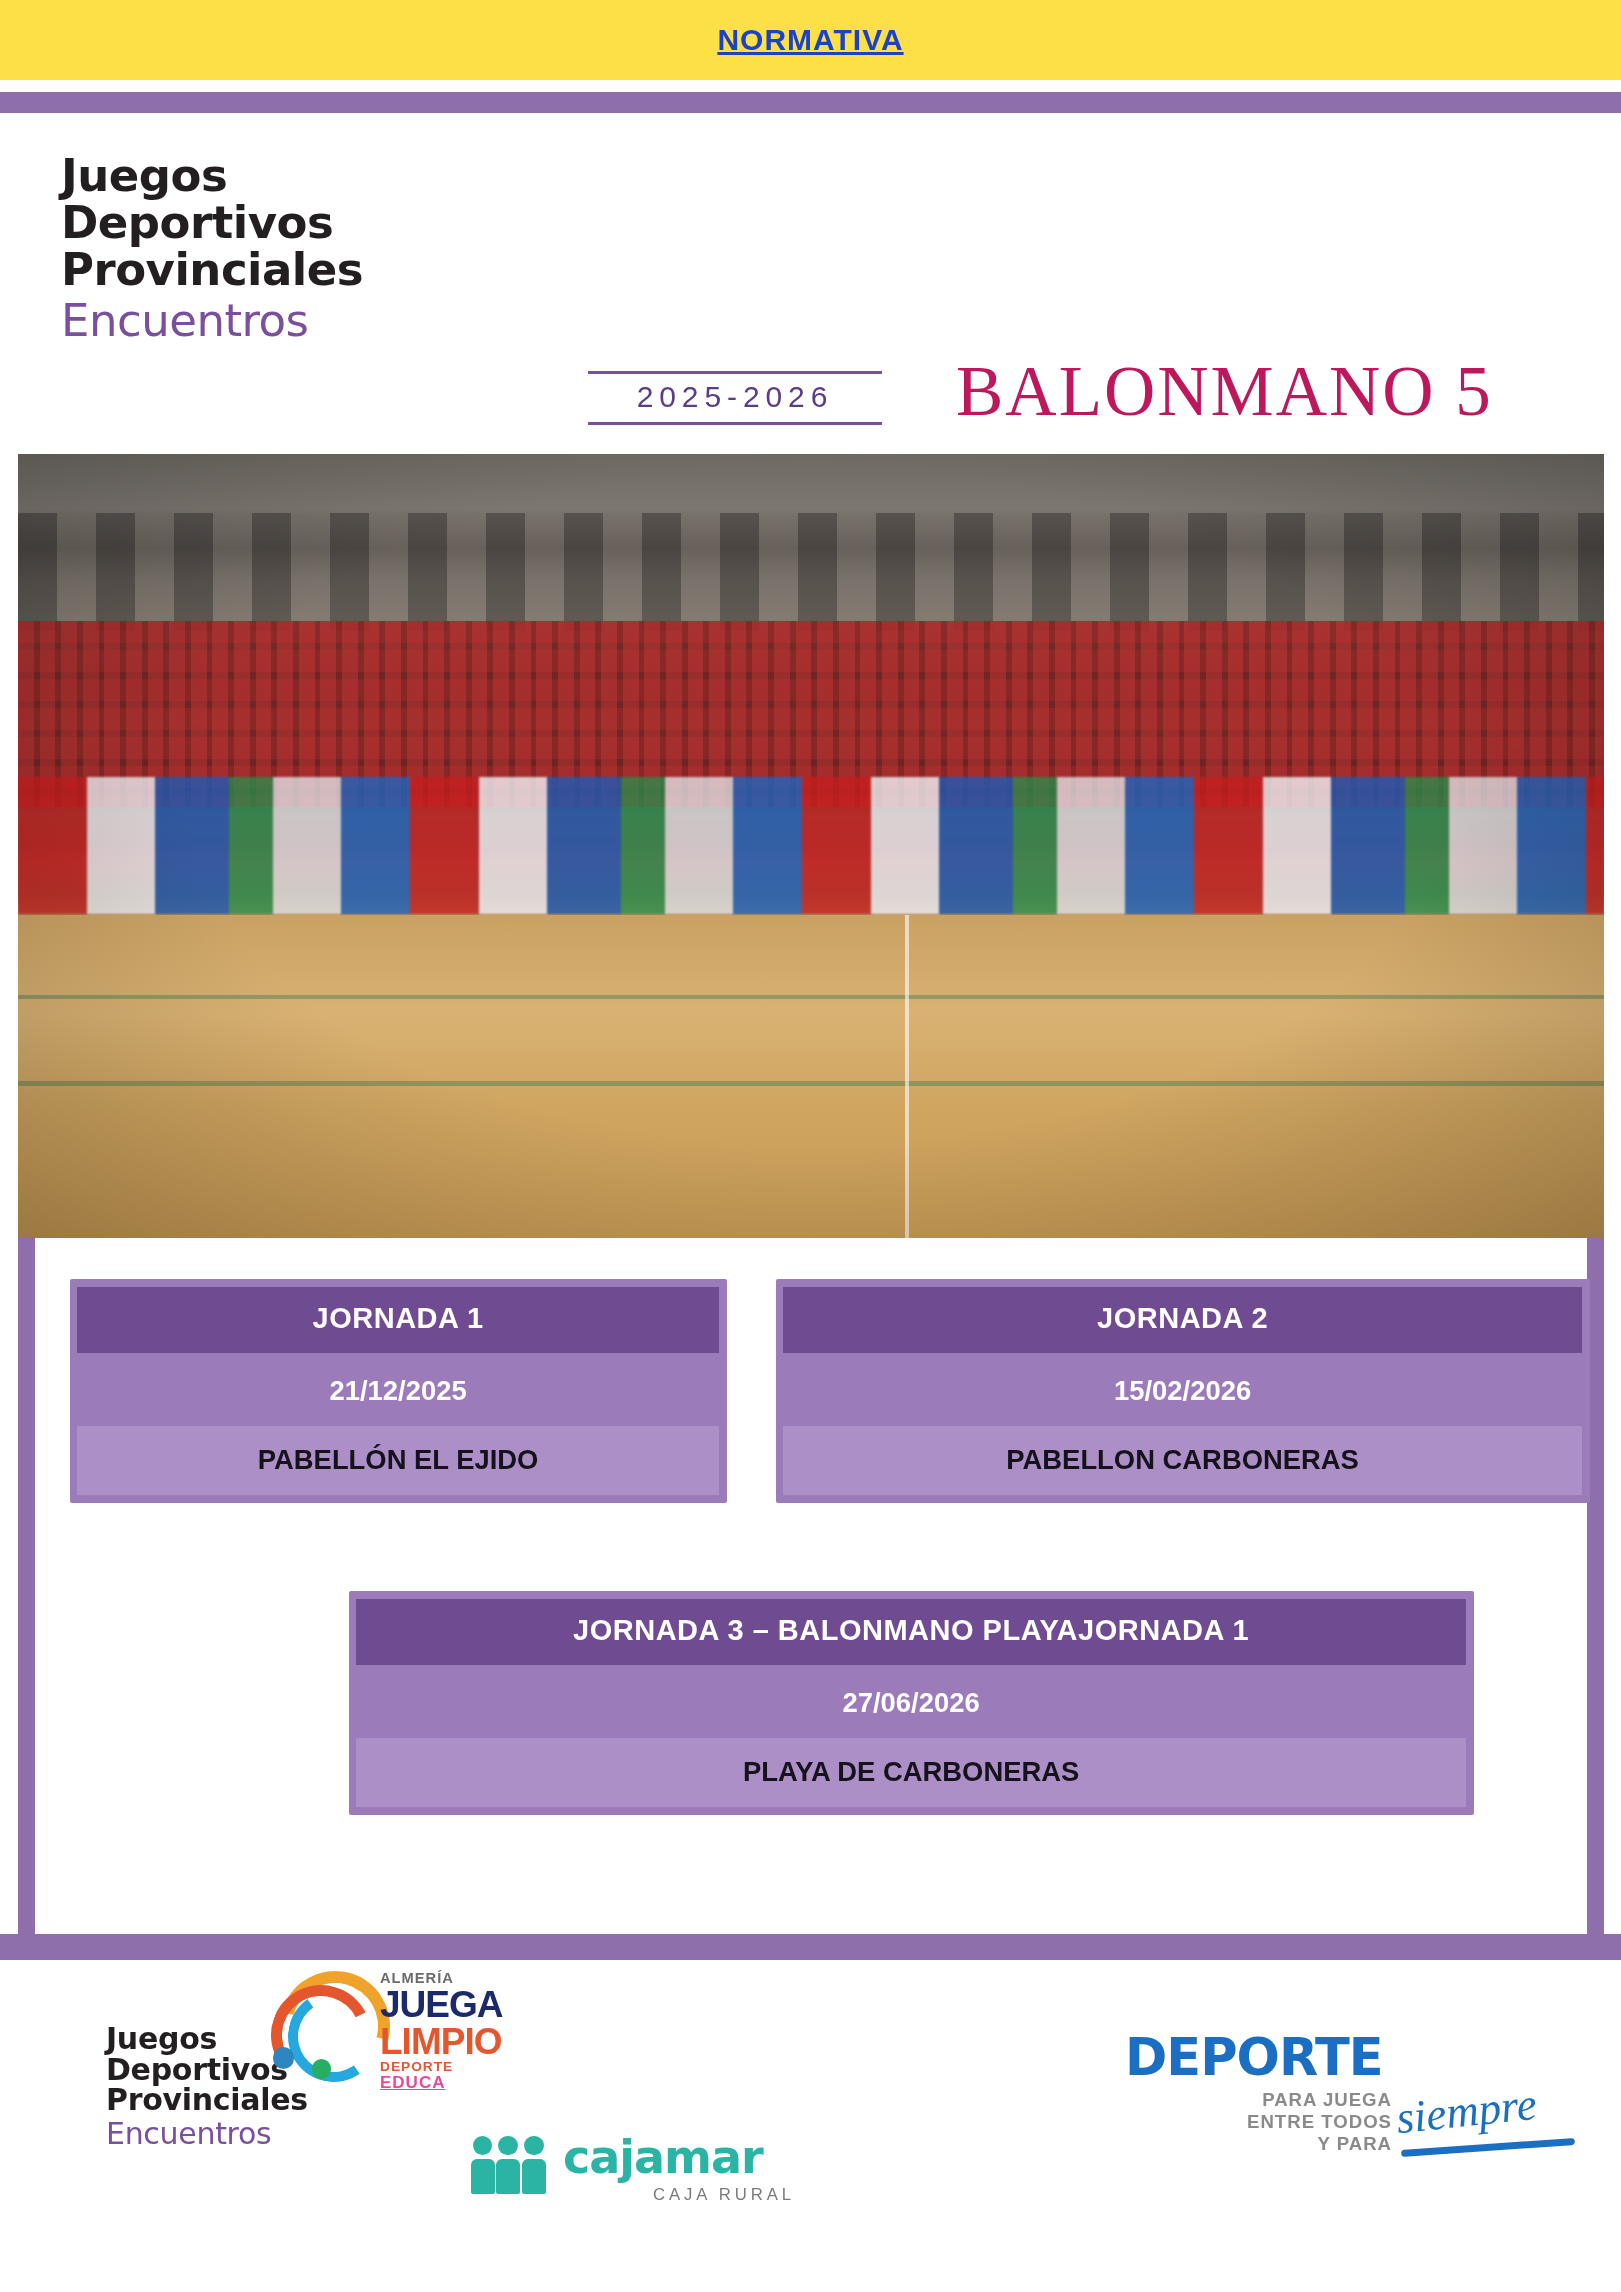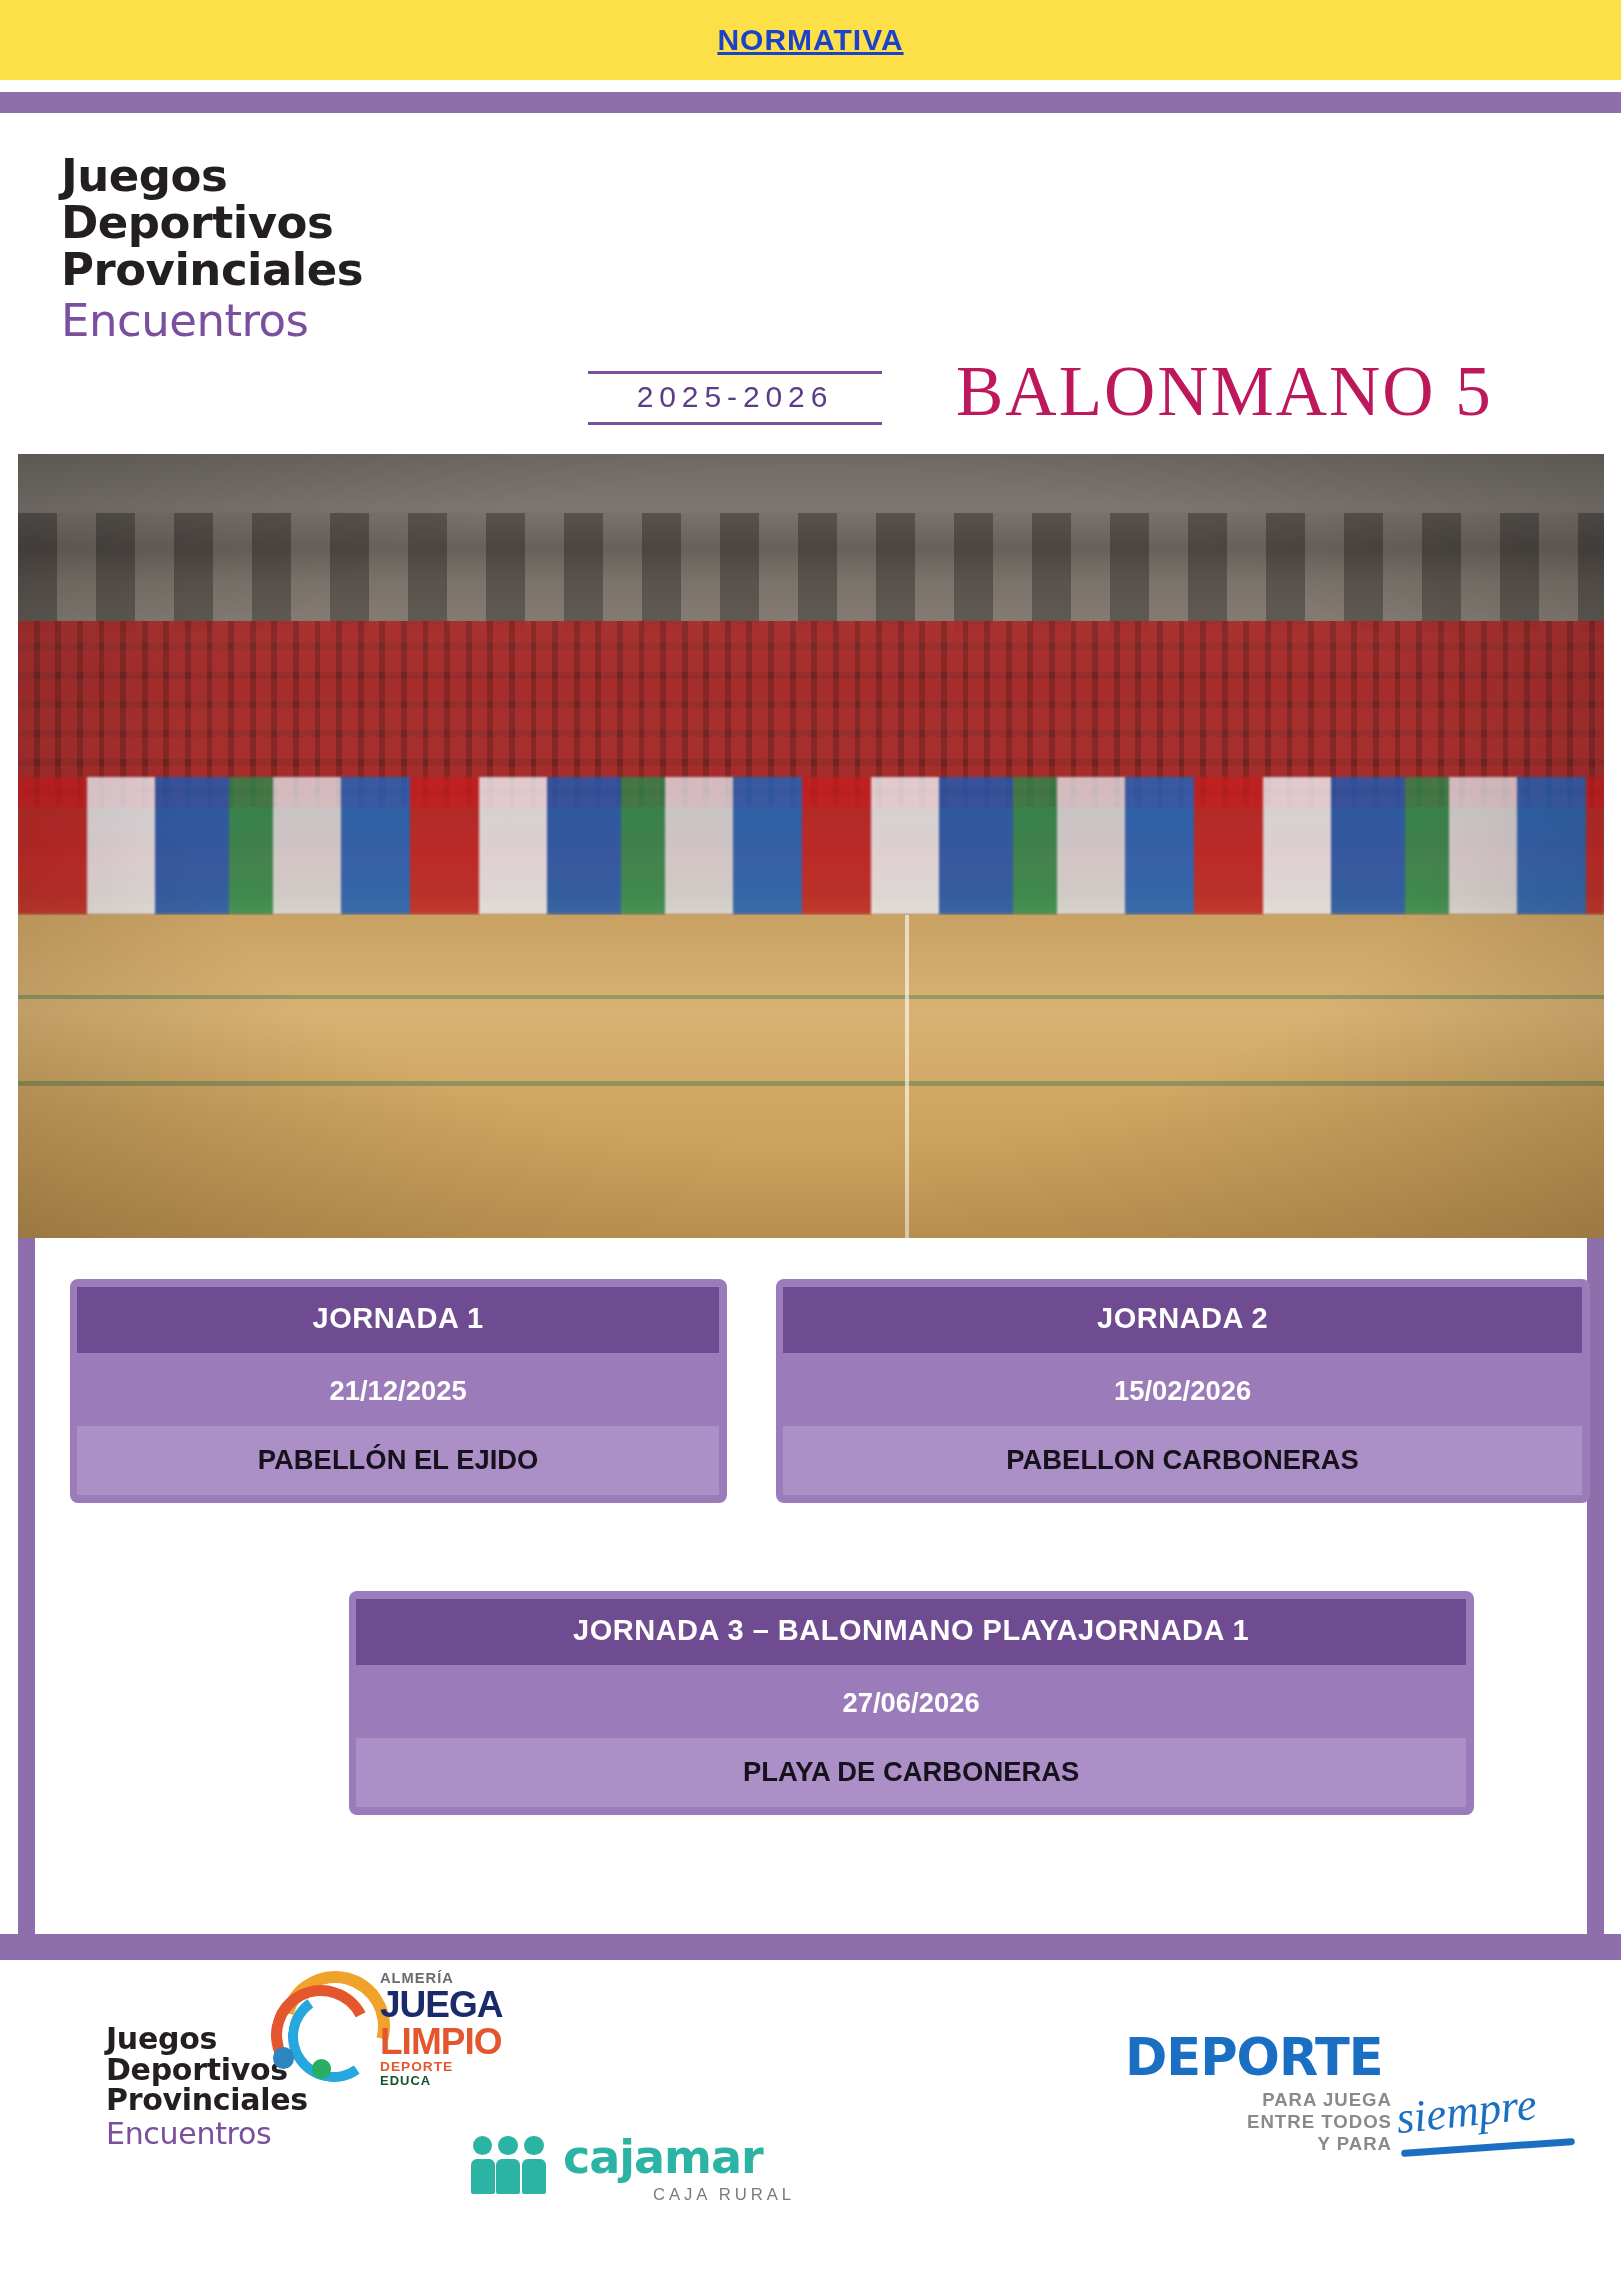--- a/index.html
+++ b/index.html
@@ -169,21 +169,21 @@
     background: #ffffff;
     border-left: 17.6px solid #8e6fab;
     border-right: 17.6px solid #8e6fab;
     box-sizing: border-box;
   }
   .jornada-card {
     position: absolute;
     background: #9b7bba;
     padding: 7.8px;
     box-sizing: border-box;
-    border-radius: 8px;
+    border-radius: 2px;
   }
   .j-head {
     background: #6f4b92;
     color: #ffffff;
     font-size: 29px;
     font-weight: bold;
     text-align: center;
     padding: 15.7px 3.9px 17.6px 3.9px;
     letter-spacing: 0.5px;
   }
@@ -268,21 +268,21 @@
   .jl-dot.b { left: 45px; top: 94px; width: 19.6px; height: 19.6px; background: #27ae60; }
   .jl-text {
     position: absolute;
     left: 123px; top: 13.7px;
     line-height: 1.0;
   }
   .jl-sm { font-size: 14.7px; color: #6b6b6b; font-weight: bold; letter-spacing: 1px; }
   .jl-big { font-size: 37px; font-weight: bold; color: #1b2a6b; letter-spacing: -1px; }
   .jl-big2 { font-size: 37px; font-weight: bold; color: #e4572e; letter-spacing: -1px; }
   .jl-tiny { font-size: 13.7px; color: #e4572e; font-weight: bold; letter-spacing: 1px; }
-  .jl-tiny2 { font-size: 13px; color: #14532d; font-weight: bold; letter-spacing: 1px; }
+  .jl-tiny2 { font-size: 17px; color: #ec4899; font-weight: bold; letter-spacing: 1px; text-decoration: underline; }
 
   
   .cajamar {
     position: absolute;
     left: 469px;
     top: 194px;
     width: 333px;
     height: 88px;
   }
   .cj-people { position: absolute; left: 0; top: 7.8px; width: 82px; height: 61px; }

